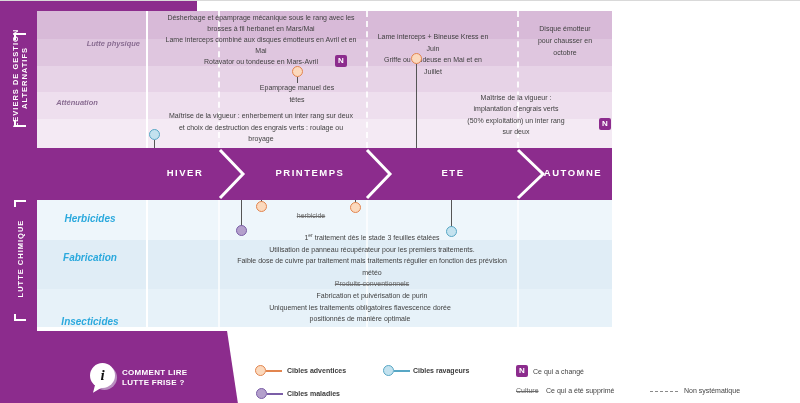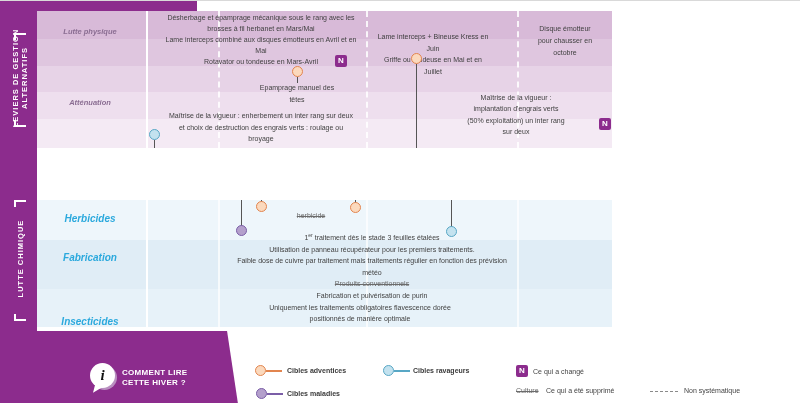--- a/index.html
+++ b/index.html
@@ -100,22 +100,22 @@
   <div class="rows-lower"></div>
 
   <div class="vline"></div>
   <div class="vsep-dash" style="left:218px;"></div>
   <div class="vsep-dash" style="left:366px;"></div>
   <div class="vsep-dash" style="left:517px;"></div>
   <div class="vsep-low" style="left:218px;"></div>
   <div class="vsep-low" style="left:366px;"></div>
   <div class="vsep-low" style="left:517px;"></div>
 
-  <div class="rlabel-u" style="left:40px; top:26px;">Lutte physique</div>
-  <div class="rlabel-u" style="left:40px; top:97px;">Atténuation</div>
+  <div class="rlabel-u" style="left:40px; top:38px;text-align:right;">Lutte physique</div>
+  <div class="rlabel-u" style="left:27px; top:97px;">Atténuation</div>
 
   <div class="tb" style="left:150px; top:11px; width:222px;">
     <div>Désherbage et épamprage mécanique sous le rang avec les</div>
     <div>brosses à fil  herbanet en Mars/Mai</div>
     <div>Lame interceps combiné aux  disques émotteurs  en Avril et en</div>
     <div>Mai</div>
     <div>Rotavator ou tondeuse en Mars-Avril</div>
   </div>
   <div class="nbadge" style="left:335px; top:54px;">N</div>
 
@@ -147,20 +147,31 @@
   </div>
   <div class="nbadge" style="left:599px; top:117px;">N</div>
 
   <div class="pin orange" style="left:292px; top:65px;"></div>
   <div class="stem" style="left:297px; top:76px; height:6px;"></div>
   <div class="pin blue" style="left:149px; top:128px;"></div>
   <div class="stem" style="left:154px; top:139px; height:8px;"></div>
   <div class="pin orange" style="left:411px; top:52px;"></div>
   <div class="stem" style="left:416px; top:63px; height:84px;"></div>
 
+  <div class="band">
+    <svg class="chevrons" viewBox="0 0 575 52">
+      <polyline points="183,2 206,26 183,50" fill="none" stroke="#ffffff" stroke-width="3"></polyline>
+      <polyline points="330,2 353,26 330,50" fill="none" stroke="#ffffff" stroke-width="3"></polyline>
+      <polyline points="481,2 506,26 481,50" fill="none" stroke="#ffffff" stroke-width="3"></polyline>
+    </svg>
+    <div class="season" style="left:113px; width:70px;">HIVER</div>
+    <div class="season" style="left:228px; width:90px;">PRINTEMPS</div>
+    <div class="season" style="left:376px; width:80px;">ETE</div>
+    <div class="season" style="left:498px; width:76px;">AUTOMNE</div>
+  </div>
 
   <div class="rlabel-l" style="left:40px; top:212px;">Herbicides</div>
   <div class="rlabel-l" style="left:40px; top:251px;">Fabrication</div>
   <div class="rlabel-l" style="left:40px; top:315px;">Insecticides</div>
 
   <div class="stem" style="left:241px; top:199px; height:26px;"></div>
   <div class="pin purple" style="left:236px; top:224px;"></div>
   <div class="stem" style="left:261px; top:199px; height:3px;"></div>
   <div class="pin orange" style="left:256px; top:200px;"></div>
   <div class="stem" style="left:355px; top:199px; height:3px;"></div>
@@ -185,21 +196,21 @@
     <div>Uniquement les traitements obligatoires flavescence dorée</div>
     <div>positionnés de manière optimale</div>
   </div>
 
   <div class="bubble">
     <div class="bubble-i">i</div>
   </div>
   <div class="bubble-tail"></div>
   <div class="help-text">
     <div>COMMENT LIRE</div>
-    <div>CETTE HIVER ?</div>
+    <div>LUTTE FRISE ?</div>
   </div>
 
   <div class="pin orange" style="left:255px; top:364px;"></div>
   <div class="leg-line" style="left:266px; top:369px; background:#e2854f;"></div>
   <div class="leg-text" style="left:287px; top:366px;">Cibles adventices</div>
 
   <div class="pin purple" style="left:256px; top:387px;"></div>
   <div class="leg-line" style="left:267px; top:392px; background:#7b5ea7;"></div>
   <div class="leg-text" style="left:287px; top:389px;">Cibles maladies</div>
 

